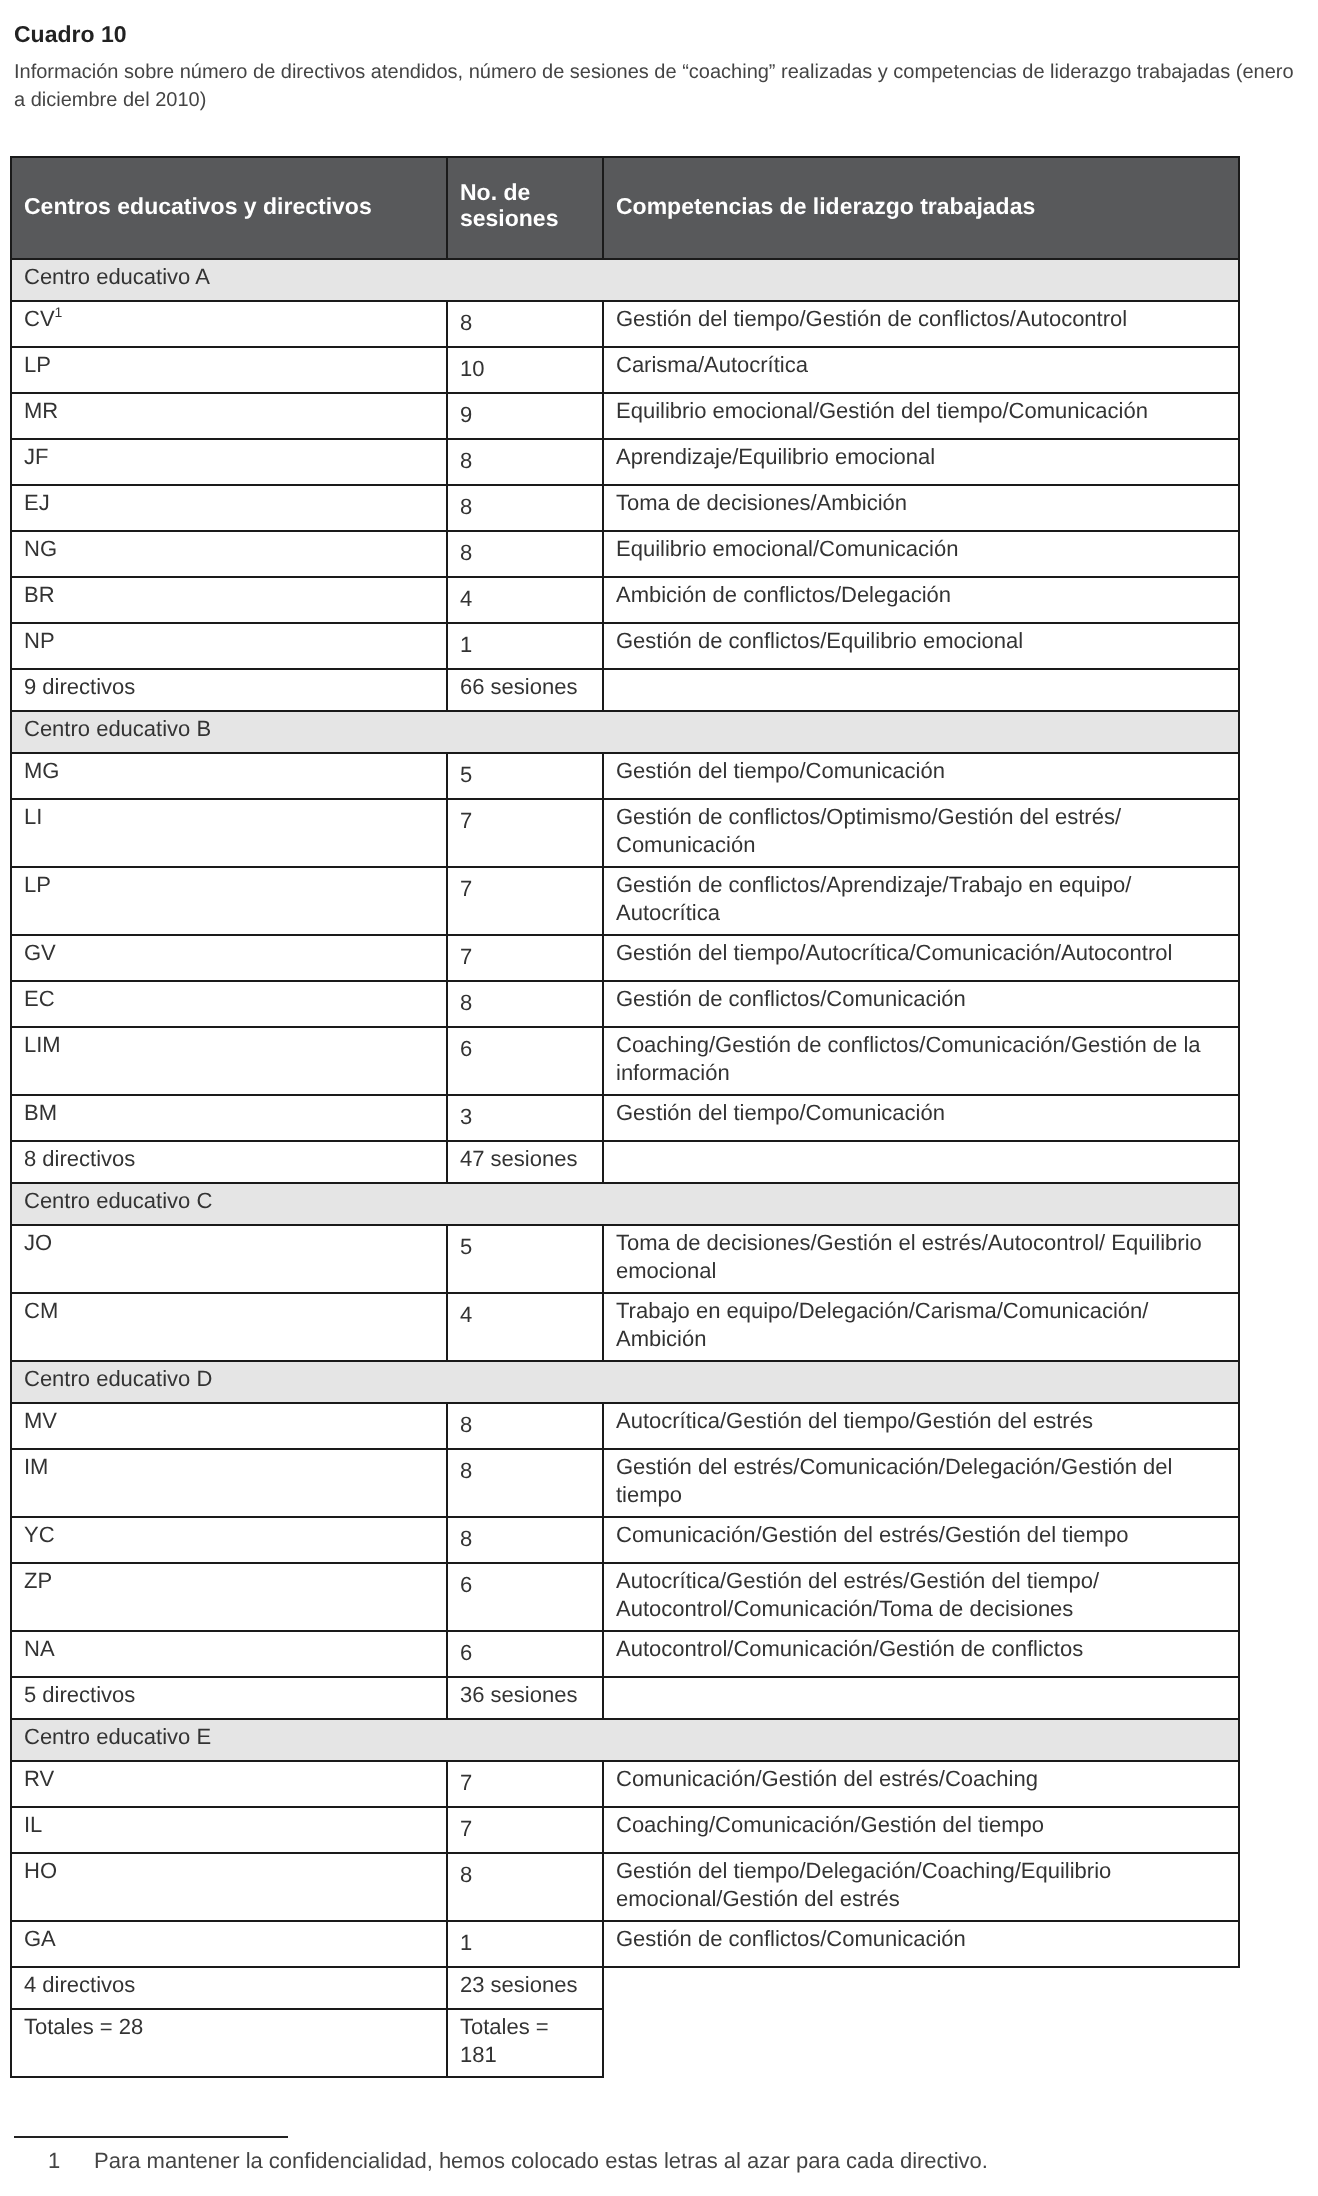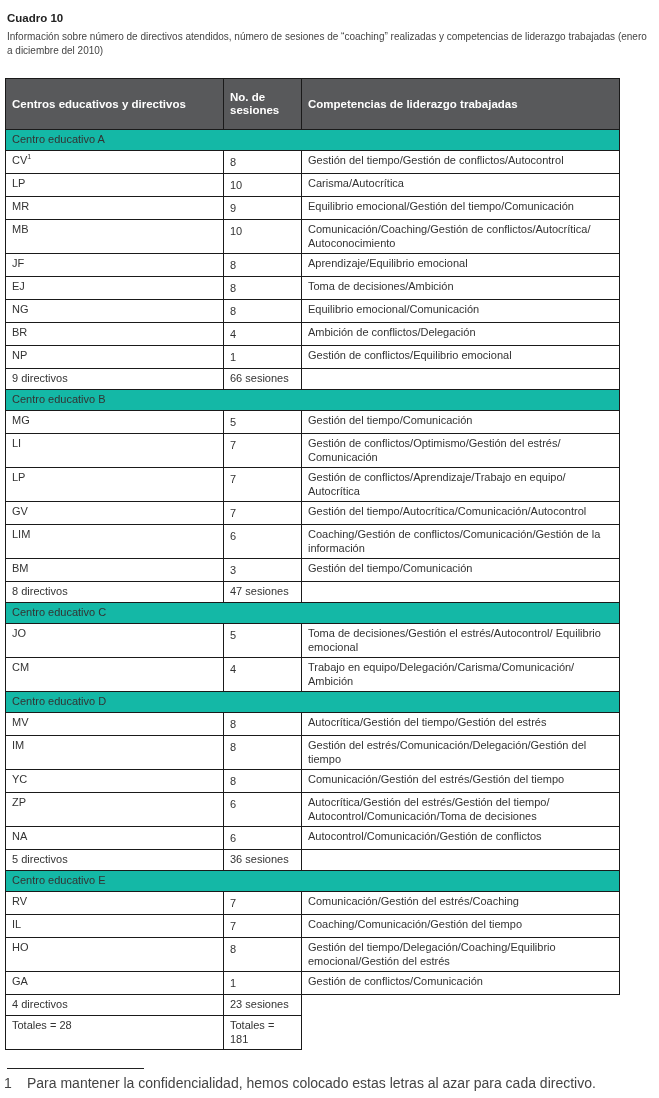--- a/index.html
+++ b/index.html
@@ -27,36 +27,36 @@
     background: #58595b; color: #ffffff; font-weight: bold;
     text-align: left; vertical-align: middle;
     padding: 4px 6px; height: 42px;
     border: 1px solid #1a1a1a; font-size: 11.5px; line-height: 13px;
   }
   table.data td {
     border: 1px solid #1a1a1a; padding: 2px 6px 3px 6px;
     vertical-align: top; height: 15px; color: #333;
   }
   table.data tr.group td {
-    background: #14b8a6; color: #333;
+    background: #e5e5e5; color: #333;
   }
   table.data td.num { padding-top: 4px; }
   table.data tr.subtotal td.blank,
   table.data tr.total td.blank {
     border: none; background: transparent;
   }
   table.data tr.subtotal td.blank { border-right: 1px solid #1a1a1a; }
   sup.fn { font-size: 7px; vertical-align: super; line-height: 0; }
   .fn-rule {
     position: absolute; left: 7px; top: 1068px; width: 137px; height: 0;
     border-top: 1px solid #222;
   }
   .footnote {
-    position: absolute; left: 4px; top: 1075px;
-    font-size: 14px; color: #444;
+    position: absolute; left: 24px; top: 1075px;
+    font-size: 11px; color: #444;
   }
   .footnote .fn-num { display: inline-block; width: 23px; }
 </style>
 </head>
 <body>
 
 <div class="caption-title">Cuadro 10</div>
 <div class="caption-desc">Información sobre número de directivos atendidos, número de sesiones de “coaching” realizadas y competencias de liderazgo trabajadas (enero a diciembre del 2010)</div>
 
 <table class="data">
@@ -85,25 +85,20 @@
         <td><span>LP</span></td>
         <td class="num">10</td>
         <td>Carisma/Autocrítica</td>
       </tr>
       <tr>
         <td><span>MR</span></td>
         <td class="num">9</td>
         <td>Equilibrio emocional/Gestión del tiempo/Comunicación</td>
       </tr>
       <tr>
-        <td><span>MB</span></td>
-        <td class="num">10</td>
-        <td>Comunicación/Coaching/Gestión de conflictos/Autocrítica/ Autoconocimiento</td>
-      </tr>
-      <tr>
         <td><span>JF</span></td>
         <td class="num">8</td>
         <td>Aprendizaje/Equilibrio emocional</td>
       </tr>
       <tr>
         <td><span>EJ</span></td>
         <td class="num">8</td>
         <td>Toma de decisiones/Ambición</td>
       </tr>
       <tr>
@@ -141,20 +136,25 @@
       </tr>
       <tr>
         <td><span>LP</span></td>
         <td class="num">7</td>
         <td>Gestión de conflictos/Aprendizaje/Trabajo en equipo/ Autocrítica</td>
       </tr>
       <tr>
         <td><span>GV</span></td>
         <td class="num">7</td>
         <td>Gestión del tiempo/Autocrítica/Comunicación/Autocontrol</td>
+      </tr>
+      <tr>
+        <td><span>EC</span></td>
+        <td class="num">8</td>
+        <td>Gestión de conflictos/Comunicación</td>
       </tr>
       <tr>
         <td><span>LIM</span></td>
         <td class="num">6</td>
         <td>Coaching/Gestión de conflictos/Comunicación/Gestión de la información</td>
       </tr>
       <tr>
         <td><span>BM</span></td>
         <td class="num">3</td>
         <td>Gestión del tiempo/Comunicación</td>

